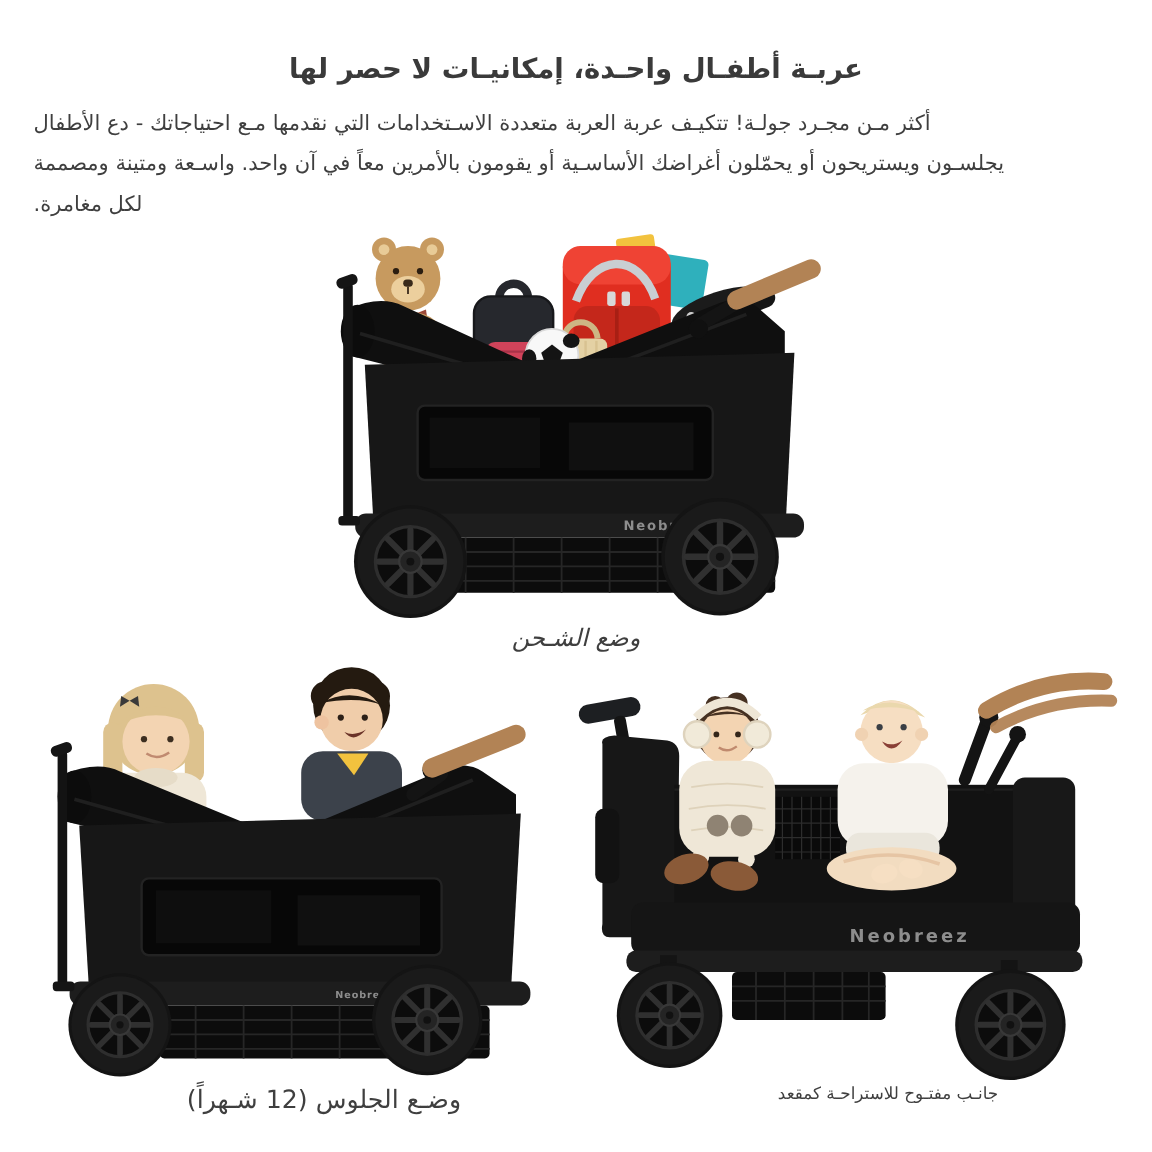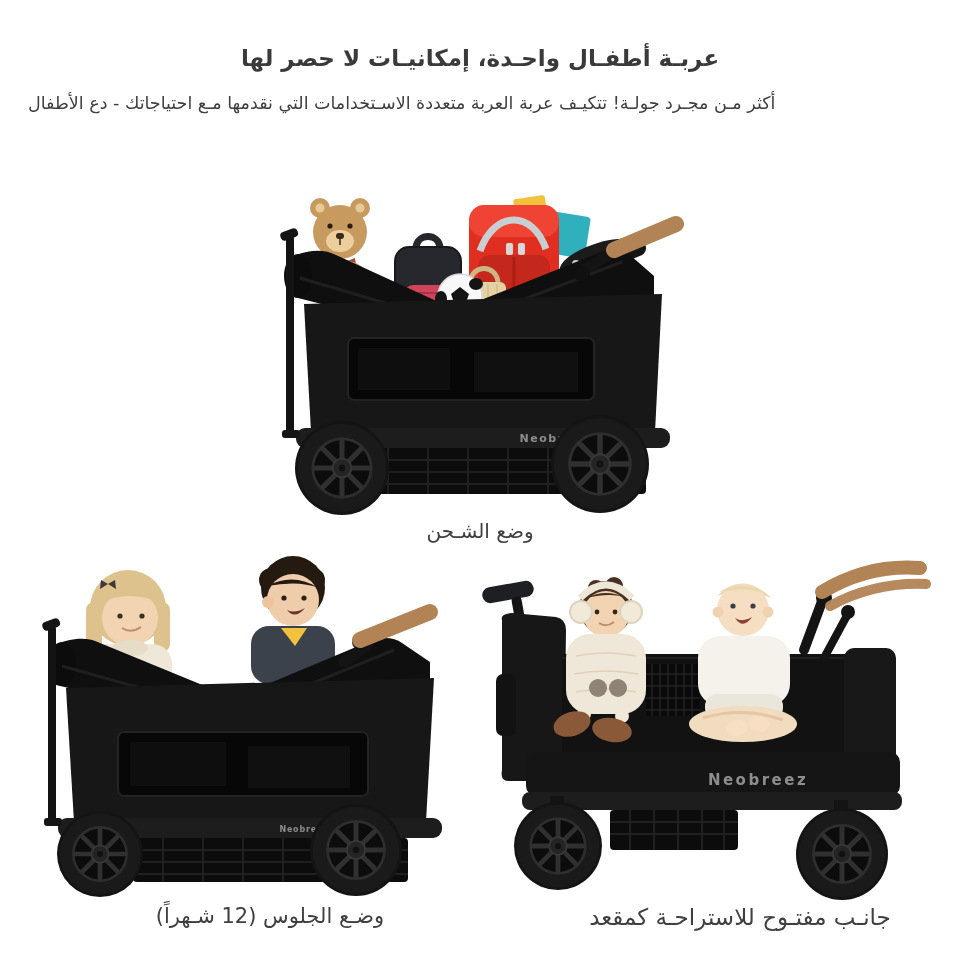--- a/index.html
+++ b/index.html
@@ -7,23 +7,23 @@
        font-family:"DejaVu Sans",sans-serif;}
   #canvas{position:absolute;inset:0;width:960px;height:960px;background:#fff;}
 
   .title{position:absolute;top:30px;left:0;width:960px;text-align:center;direction:rtl;
          font-size:23px;font-weight:bold;color:var(--title,#3a3a3a);letter-spacing:.2px;}
   .desc{position:absolute;top:86px;right:28px;width:904px;direction:rtl;text-align:left;
         color:var(--text,#414141);font-size:17.5px;line-height:34px;}
   .desc div{white-space:nowrap;}
 
   .caption{position:absolute;direction:rtl;text-align:center;color:var(--text,#3d3d3d);}
-  #cap1{top:519px;left:0;width:960px;font-size:20px;}
+  #cap1{top:519px;left:0;width:960px;font-size:20px;font-style:italic;}
   #cap2{top:904px;left:55px;width:430px;font-size:21px;}
-  #cap3{top:904px;left:520px;width:440px;font-size:23px;}
+  #cap3{top:904px;left:520px;width:440px;font-size:14px;}
   .bold{font-weight:normal;}
 
   svg.fig{position:absolute;overflow:visible;}
   #fig1{left:278px;top:192px;}
   #fig2{left:38px;top:550px;}
   #fig3{left:478px;top:556px;}
 
   
   .f-canopy{fill:var(--canopy,#0f0f0f);}
   .f-wagon{fill:var(--wagon,#171717);}
@@ -70,20 +70,22 @@
         <circle r="10" fill="#242424" stroke="#383838" stroke-width="2"></circle>
         <circle r="3.5" fill="#111"></circle>
       </g>
     </defs>
   </svg>
 
   <h1 class="title">عربـة أطفـال واحـدة، إمكانيـات لا حصر لها</h1>
 
   <div class="desc">
     <div>أكثر مـن مجـرد جولـة! تتكيـف عربة العربة متعددة الاسـتخدامات التي نقدمها مـع احتياجاتك - دع الأطفال</div>
+    <div>يجلسـون ويستريحون أو يحمّلون أغراضك الأساسـية أو يقومون بالأمرين معاً في آن واحد. واسـعة ومتينة ومصممة</div>
+    <div>لكل مغامرة.</div>
   </div>
 
   <svg id="fig1" class="fig" width="410" height="330" viewBox="0 0 410 330">
 
     <g transform="translate(62,40)">
       <circle cx="-20" cy="-24" r="10" class="f-teddy"></circle>
         <circle cx="20" cy="-24" r="10" class="f-teddy"></circle>
       <circle cx="-20" cy="-24" r="4.5" fill="#e8cb97"></circle>
         <circle cx="20" cy="-24" r="4.5" fill="#e8cb97"></circle>
       <circle cx="0" cy="0" r="27" class="f-teddy"></circle>

